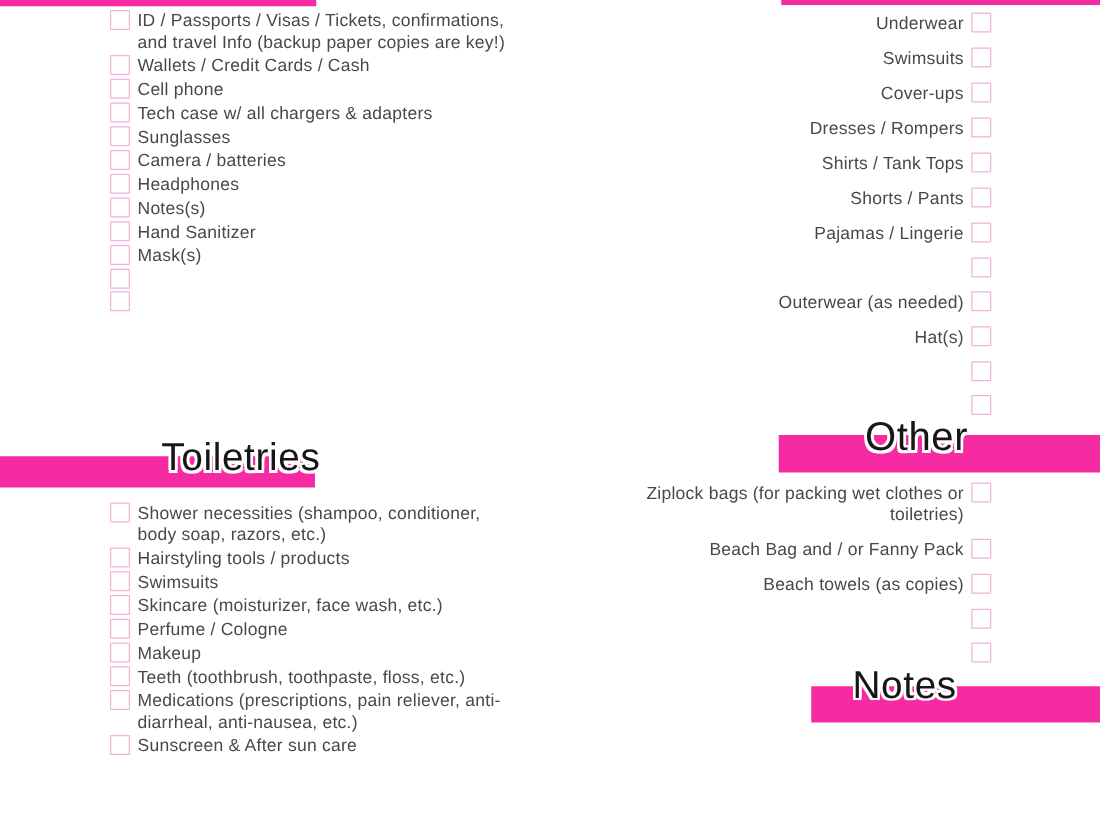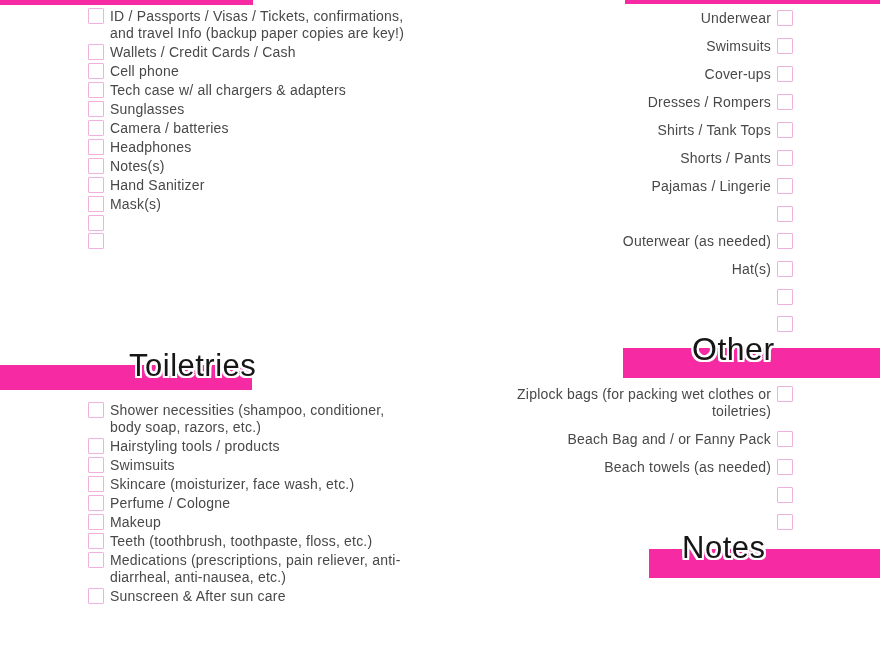--- a/index.html
+++ b/index.html
@@ -268,21 +268,21 @@
         <span class="label">Ziplock bags (for packing wet clothes or toiletries)</span>
         <span class="checkbox"></span>
       </div>
 
       <div class="row right-row">
         <span class="label">Beach Bag and / or Fanny Pack</span>
         <span class="checkbox"></span>
       </div>
 
       <div class="row right-row">
-        <span class="label">Beach towels (as needed)</span>
+        <span class="label">Beach towels (as copies)</span>
         <span class="checkbox"></span>
       </div>
 
       <div class="row right-row">
         <span class="label"></span>
         <span class="checkbox"></span>
       </div>
 
       <div class="row right-row">
         <span class="label"></span>

